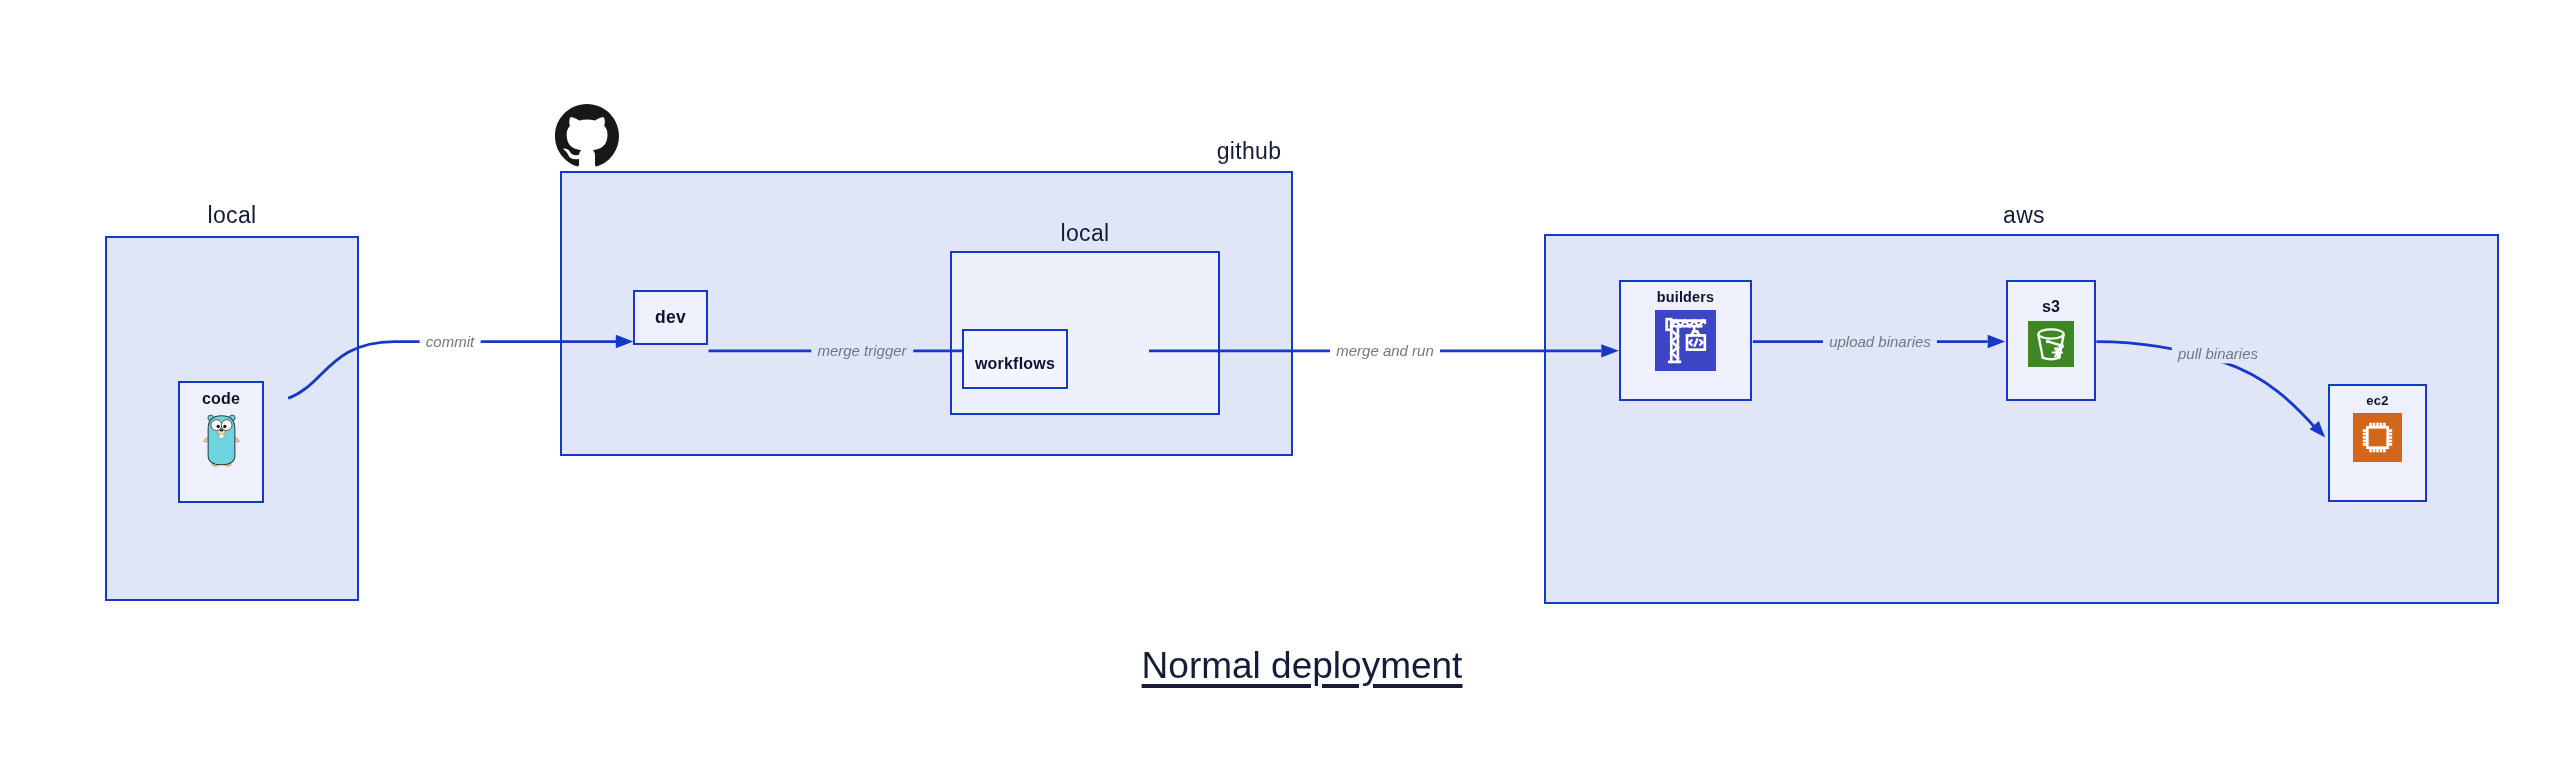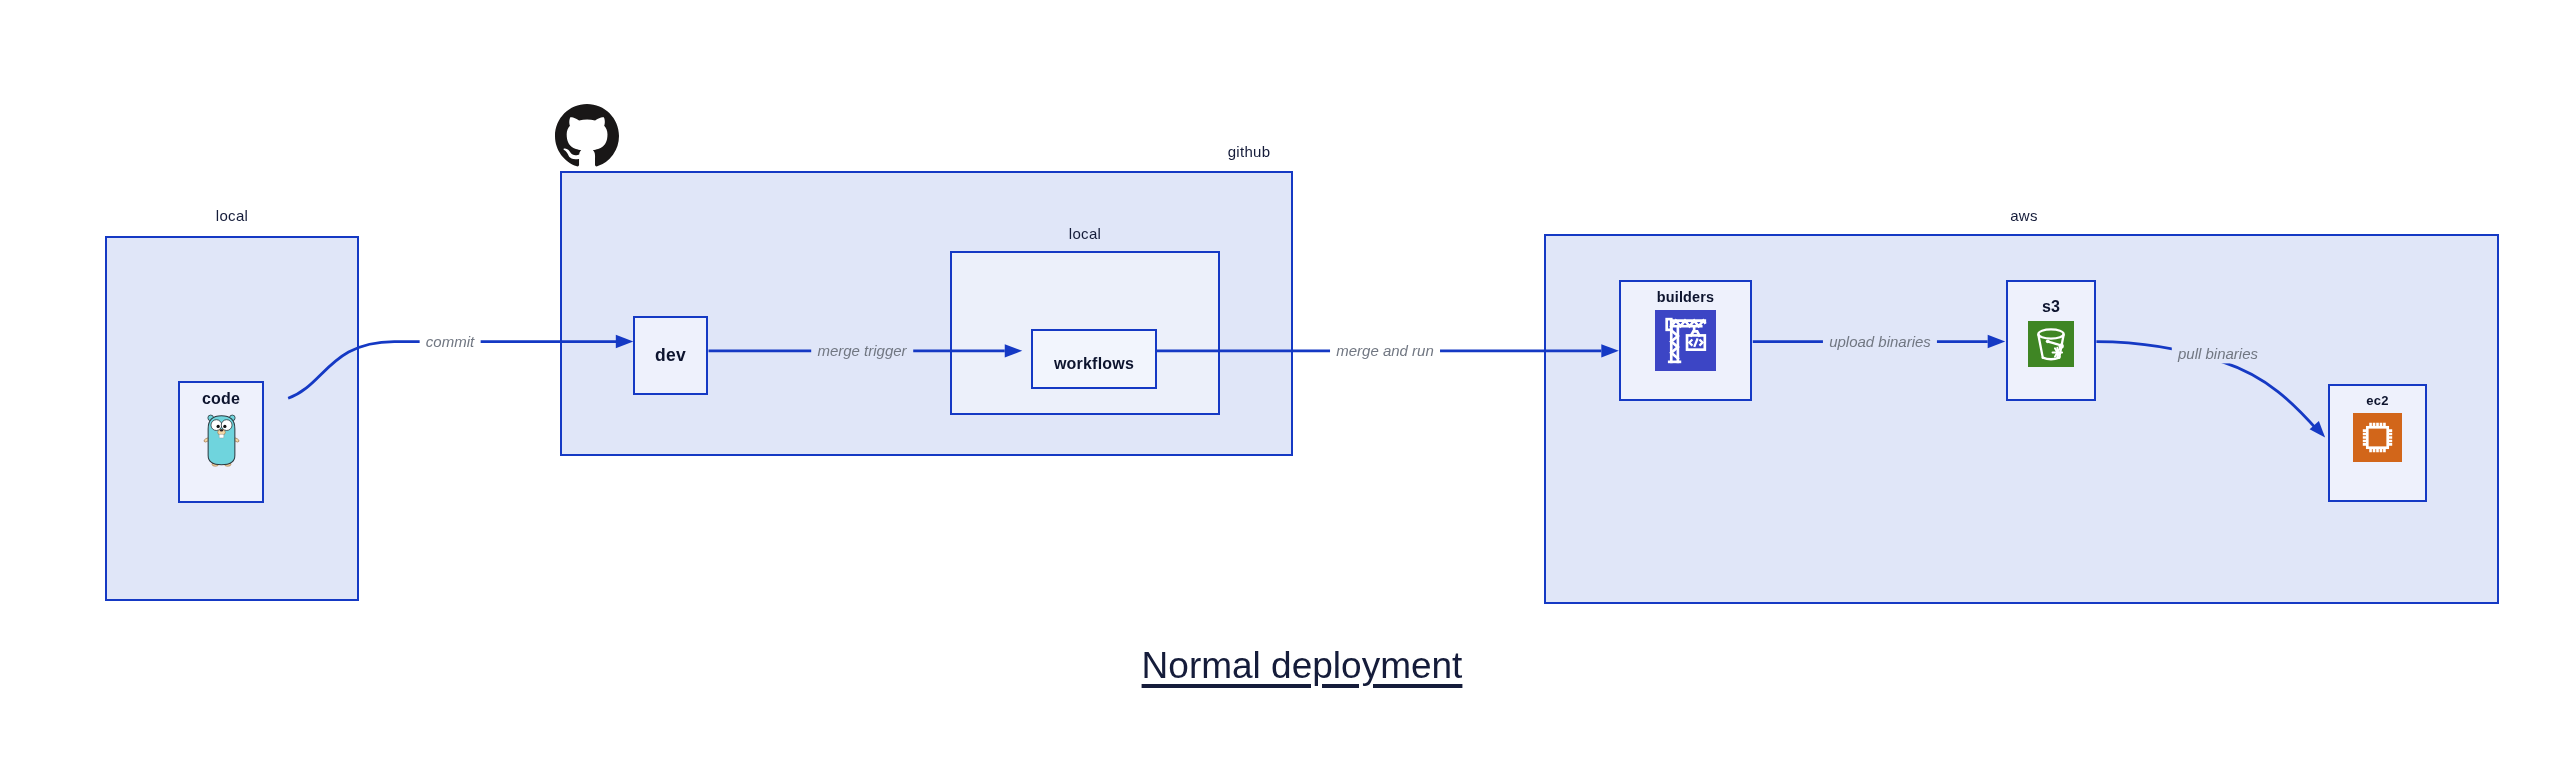--- a/index.html
+++ b/index.html
@@ -13,21 +13,21 @@
     --gray:#717782;
   }
   html,body{margin:0;padding:0;background:#fff;}
   .canvas{
     position:relative;width:2604px;height:781px;background:#fff;overflow:hidden;
     font-family:"Liberation Sans","DejaVu Sans",sans-serif;
   }
   .gbox{position:absolute;box-sizing:border-box;border:2.6px solid var(--line);background:var(--outer-fill);z-index:1;}
   .gbox.master{background:var(--master-fill);z-index:2;}
   .glabel{
-    position:absolute;transform:translate(-50%,-50%);font-size:15px;color:var(--navy);
+    position:absolute;transform:translate(-50%,-50%);font-size:23px;color:var(--navy);
     white-space:nowrap;z-index:20;letter-spacing:0.3px;
   }
   .connectors{position:absolute;left:0;top:0;z-index:5;}
   .node{
     position:absolute;box-sizing:border-box;border:2.6px solid var(--line);background:var(--inner-fill);
     display:flex;flex-direction:column;align-items:center;z-index:10;
   }
   .node.centered{justify-content:center;}
   .node.workflows{background:var(--workflows-fill);}
   .nlabel{font-weight:bold;font-size:16px;color:var(--node-navy);letter-spacing:0.2px;line-height:1;}
@@ -95,25 +95,25 @@
       <circle cx="26" cy="23" r="10.5" fill="#ffffff" stroke="#23272b" stroke-width="1.4"></circle>
       <circle cx="46" cy="23" r="10.5" fill="#ffffff" stroke="#23272b" stroke-width="1.4"></circle>
       <circle cx="29.5" cy="25.5" r="3.2" fill="#111111"></circle>
       <circle cx="42.5" cy="25.5" r="3.2" fill="#111111"></circle>
       <ellipse cx="36" cy="37" rx="7.5" ry="5.5" fill="#f5d7a6" stroke="#8a5a2a" stroke-width="1"></ellipse>
       <ellipse cx="36" cy="33.5" rx="3.4" ry="2.2" fill="#2b2228"></ellipse>
       <rect x="31.5" y="41" width="9" height="7" rx="1.5" fill="#ffffff" stroke="#8a8a8a" stroke-width="0.8"></rect>
     </svg>
   </div>
 
-  <div class="node centered" style="left:633px;top:316px;width:75px;height:79px">
+  <div class="node centered" style="left:633px;top:290px;width:75px;height:55px">
     <div class="nlabel" style="font-size:17.5px">dev</div>
   </div>
 
-  <div class="node workflows centered" style="left:1031px;top:329px;width:126px;height:60px">
+  <div class="node workflows centered" style="left:962px;top:329px;width:106px;height:60px">
     <div class="nlabel" style="margin-top:9.3px">workflows</div>
   </div>
 
   <div class="node" style="left:1619px;top:280px;width:133px;height:121px">
     <div class="nlabel" style="margin-top:8.2px;font-size:14.4px">builders</div>
     <svg class="iconbox" style="margin-top:5.2px" width="61" height="61" viewBox="0 0 24 24">
       <rect x="0" y="0" width="24" height="24" fill="#3c45c5"></rect>
       <g stroke="#ffffff" stroke-width="1.05" fill="none" stroke-linecap="square">
         <rect x="4.6" y="3.6" width="1.8" height="4.2"></rect>
         <path d="M6.4 4.2 H19.6"></path>

